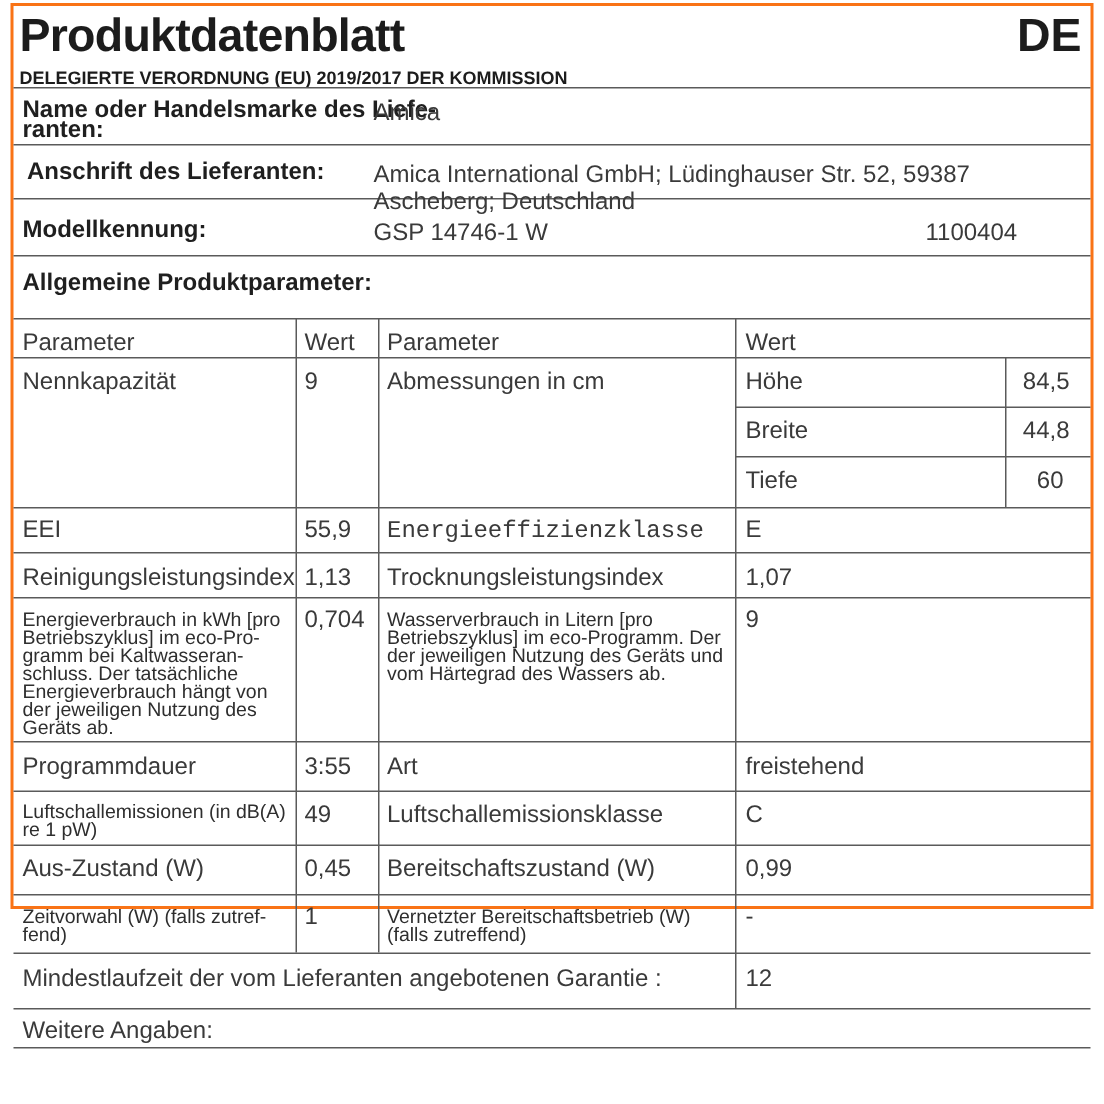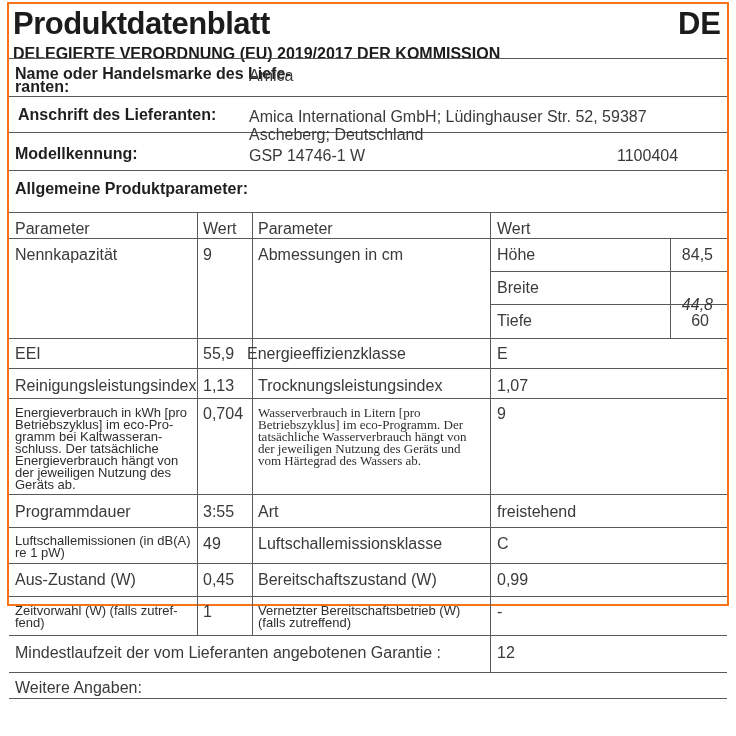--- a/index.html
+++ b/index.html
@@ -5,21 +5,21 @@
     html, body { margin:0; padding:0; background:#ffffff; }
     body { width:736px; height:736px; position:relative; overflow:hidden;
            font-family:"Liberation Sans", "DejaVu Sans", sans-serif; color:#2a2a2a; }
     .sheet { position:absolute; left:7px; top:2px; width:722px; height:604px;
              border:2px solid #f97316; box-sizing:border-box; }
     .abs { position:absolute; }
     .hline { position:absolute; height:0; border-top:1.5px solid #5a5a5a; }
     .vline { position:absolute; width:0; border-left:1.5px solid #5a5a5a; }
     .title { left:4px; top:2px; font-size:31px; font-weight:bold; letter-spacing:-0.5px; color:#1c1c1c; }
     .lang { right:6px; top:2px; font-size:31px; font-weight:bold; color:#1c1c1c; }
-    .subtitle { left:4px; top:41px; font-size:16px; font-weight:bold; color:#1c1c1c; }
+    .subtitle { left:4px; top:41px; font-size:12px; font-weight:bold; color:#1c1c1c; }
     .lbl-bold { font-size:16px; font-weight:bold; color:#1f1f1f; line-height:13px; }
     .txt { font-size:13px; color:#2e2e2e; line-height:12px; }
     .txt-light { font-size:16px; color:#3a3a3a; }
     .url { font-weight:bold; color:#1a1a1a; }
   </style>
 </head>
 <body>
 
 <div class="sheet">
 
@@ -70,48 +70,47 @@
   <div class="abs txt-light" style="left:194px;top:216px;">Wert</div>
   <div class="abs txt-light" style="left:249px;top:216px;">Parameter</div>
   <div class="abs txt-light" style="left:488px;top:216px;">Wert</div>
 
   <div class="abs txt-light" style="left:6px;top:242px;">Nennkapazität</div>
   <div class="abs txt-light" style="left:194px;top:242px;">9</div>
   <div class="abs txt-light" style="left:249px;top:242px;">Abmessungen in cm</div>
   <div class="abs txt-light" style="left:488px;top:242px;">Höhe</div>
   <div class="abs txt-light" style="right:14px;top:242px;">84,5</div>
   <div class="abs txt-light" style="left:488px;top:275px;">Breite</div>
-  <div class="abs txt-light" style="right:14px;top:292px;font-style:italic;">44,8</div>
+  <div class="abs txt-light" style="right:14px;top:275px;">44,8</div>
   <div class="abs txt-light" style="left:488px;top:308px;">Tiefe</div>
   <div class="abs txt-light" style="right:18px;top:308px;">60</div>
 
   <div class="abs txt-light" style="left:6px;top:341px;">EEI</div>
   <div class="abs txt-light" style="left:194px;top:341px;">55,9</div>
-  <div class="abs txt-light" style="left:238px;top:341px;">Energieeffizienzklasse</div>
+  <div class="abs txt-light" style="left:249px;top:341px;font-family:Liberation Mono, monospace;">Energieeffizienzklasse</div>
   <div class="abs txt-light" style="left:488px;top:341px;">E</div>
 
   <div class="abs txt-light" style="left:6px;top:373px;">Reinigungsleistungsindex</div>
   <div class="abs txt-light" style="left:194px;top:373px;">1,13</div>
   <div class="abs txt-light" style="left:249px;top:373px;">Trocknungsleistungsindex</div>
   <div class="abs txt-light" style="left:488px;top:373px;">1,07</div>
 
   <div class="abs txt" style="left:6px;top:403px;">
     <div>Energieverbrauch in kWh [pro</div>
     <div>Betriebszyklus] im eco-Pro-</div>
     <div>gramm bei Kaltwasseran-</div>
     <div>schluss. Der tatsächliche</div>
     <div>Energieverbrauch hängt von</div>
     <div>der jeweiligen Nutzung des</div>
     <div>Geräts ab.</div>
   </div>
   <div class="abs txt-light" style="left:194px;top:401px;">0,704</div>
-  <div class="abs txt" style="left:249px;top:403px;font-family:Liberation Serif, serif;">
+  <div class="abs txt" style="left:249px;top:403px;">
     <div>Wasserverbrauch in Litern [pro</div>
     <div>Betriebszyklus] im eco-Programm. Der</div>
-    <div>tatsächliche Wasserverbrauch hängt von</div>
     <div>der jeweiligen Nutzung des Geräts und</div>
     <div>vom Härtegrad des Wassers ab.</div>
   </div>
   <div class="abs txt-light" style="left:488px;top:401px;">9</div>
 
   <div class="abs txt-light" style="left:6px;top:499px;">Programmdauer</div>
   <div class="abs txt-light" style="left:194px;top:499px;">3:55</div>
   <div class="abs txt-light" style="left:249px;top:499px;">Art</div>
   <div class="abs txt-light" style="left:488px;top:499px;text-align:center;">freistehend</div>
 

